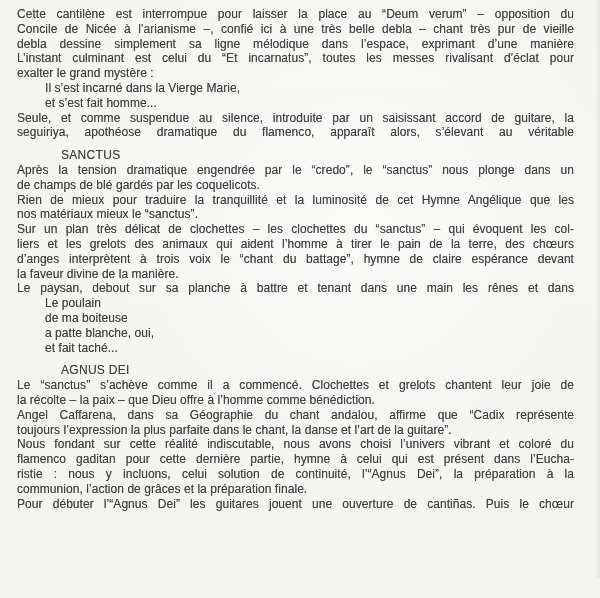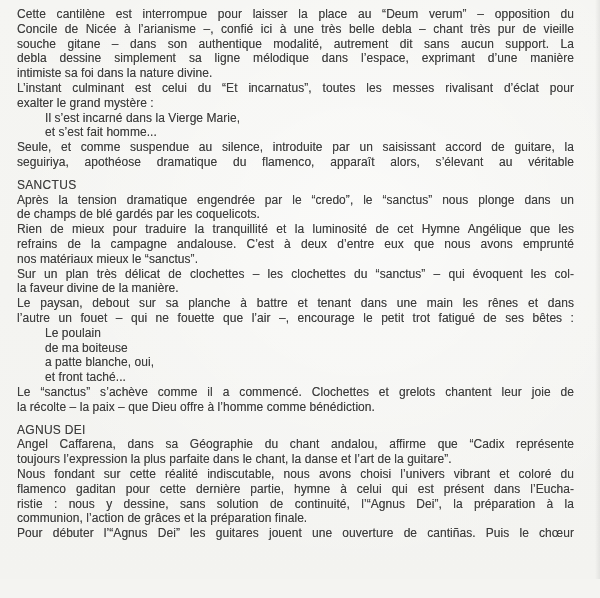--- a/index.html
+++ b/index.html
@@ -33,21 +33,21 @@
     background: linear-gradient(90deg, rgba(0,0,0,0) 0%, rgba(90,90,90,0.10) 100%);
     pointer-events: none;
   }
   #content {
     font-size: 12px;
     line-height: 14.8px;
     letter-spacing: 0.05px;
     text-shadow: 0 0 0.5px rgba(62,62,62,0.55);
   }
   .block { margin: 0; }
-  .block.heading { margin-top: 8px; }
+  .block.heading { margin-top: 8px; margin-left: 44px; }
   .line {
     text-align: left;
     white-space: normal;
     min-height: 14.8px;
   }
   .line.stretch {
     text-align: justify;
     text-align-last: justify;
     -moz-text-align-last: justify;
   }
@@ -59,23 +59,21 @@
   }
 </style>
 </head>
 <body>
 
 <main class="page">
   <div id="content">
       <div class="block paragraph">
         <div class="line stretch">Cette cantilène est interrompue pour laisser la place au “Deum verum” – opposition du</div>
         <div class="line stretch">Concile de Nicée à l’arianisme –, confié ici à une très belle debla – chant très pur de vieille</div>
-        <div class="line stretch">souche gitane – dans son authentique modalité, autrement dit sans aucun support. La</div>
         <div class="line stretch">debla dessine simplement sa ligne mélodique dans l’espace, exprimant d’une manière</div>
-        <div class="line">intimiste sa foi dans la nature divine.</div>
       </div>
       <div class="block paragraph">
         <div class="line stretch">L’instant culminant est celui du “Et incarnatus”, toutes les messes rivalisant d’éclat pour</div>
         <div class="line">exalter le grand mystère :</div>
       </div>
       <div class="block verse">
         <div class="line">Il s’est incarné dans la Vierge Marie,</div>
         <div class="line">et s’est fait homme...</div>
       </div>
       <div class="block paragraph">
@@ -84,51 +82,51 @@
       </div>
       <div class="block heading">
         <div class="line">SANCTUS</div>
       </div>
       <div class="block paragraph">
         <div class="line stretch">Après la tension dramatique engendrée par le “credo”, le “sanctus” nous plonge dans un</div>
         <div class="line">de champs de blé gardés par les coquelicots.</div>
       </div>
       <div class="block paragraph">
         <div class="line stretch">Rien de mieux pour traduire la tranquillité et la luminosité de cet Hymne Angélique que les</div>
-        <div class="line stretch">refrains de la campagne andalouse. C’est à deux d’entre eux que nous avons emprunté</div>
         <div class="line">nos matériaux mieux le “sanctus”.</div>
       </div>
       <div class="block paragraph">
         <div class="line stretch">Sur un plan très délicat de clochettes – les clochettes du “sanctus” – qui évoquent les col-</div>
+        <div class="line stretch">liers et les grelots des animaux qui aident l’homme à tirer le pain de la terre, des chœurs</div>
+        <div class="line stretch">d’anges interprètent à trois voix le “chant du battage”, hymne de claire espérance devant</div>
         <div class="line">la faveur divine de la manière.</div>
       </div>
       <div class="block paragraph">
         <div class="line stretch">Le paysan, debout sur sa planche à battre et tenant dans une main les rênes et dans</div>
-        <div class="line stretch">l’autre un fouet – qui ne fouette que l’air –, encourage le petit trot fatigué de ses bêtes :</div>
       </div>
       <div class="block verse">
         <div class="line">Le poulain</div>
         <div class="line">de ma boiteuse</div>
         <div class="line">a patte blanche, oui,</div>
-        <div class="line">et front taché...</div>
+        <div class="line">et fait taché...</div>
+      </div>
+      <div class="block heading">
+        <div class="line">AGNUS DEI</div>
       </div>
       <div class="block paragraph">
         <div class="line stretch">Le “sanctus” s’achève comme il a commencé. Clochettes et grelots chantent leur joie de</div>
         <div class="line">la récolte – la paix – que Dieu offre à l’homme comme bénédiction.</div>
-      </div>
-      <div class="block heading">
-        <div class="line">AGNUS DEI</div>
       </div>
       <div class="block paragraph">
         <div class="line stretch">Angel Caffarena, dans sa Géographie du chant andalou, affirme que “Cadix représente</div>
         <div class="line">toujours l’expression la plus parfaite dans le chant, la danse et l’art de la guitare”.</div>
       </div>
       <div class="block paragraph">
         <div class="line stretch">Nous fondant sur cette réalité indiscutable, nous avons choisi l’univers vibrant et coloré du</div>
         <div class="line stretch">flamenco gaditan pour cette dernière partie, hymne à celui qui est présent dans l’Eucha-</div>
-        <div class="line stretch">ristie : nous y dessine, sans solution de continuité, l’“Agnus Dei”, la préparation à la</div>
+        <div class="line stretch">ristie : nous y incluons, celui solution de continuité, l’“Agnus Dei”, la préparation à la</div>
         <div class="line">communion, l’action de grâces et la préparation finale.</div>
       </div>
       <div class="block paragraph">
         <div class="line stretch">Pour débuter l’“Agnus Dei” les guitares jouent une ouverture de cantiñas. Puis le chœur</div>
       </div>
     </div>
 </main>
 
 </body></html>

